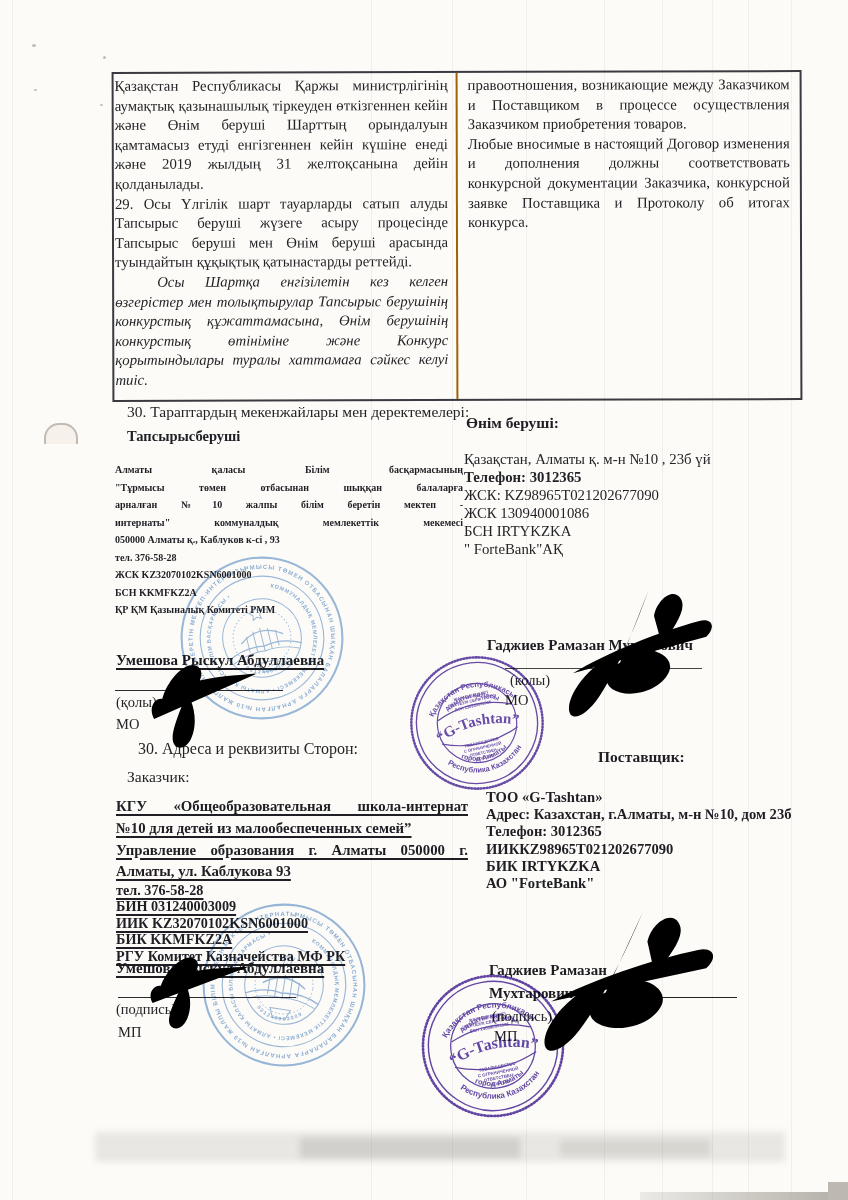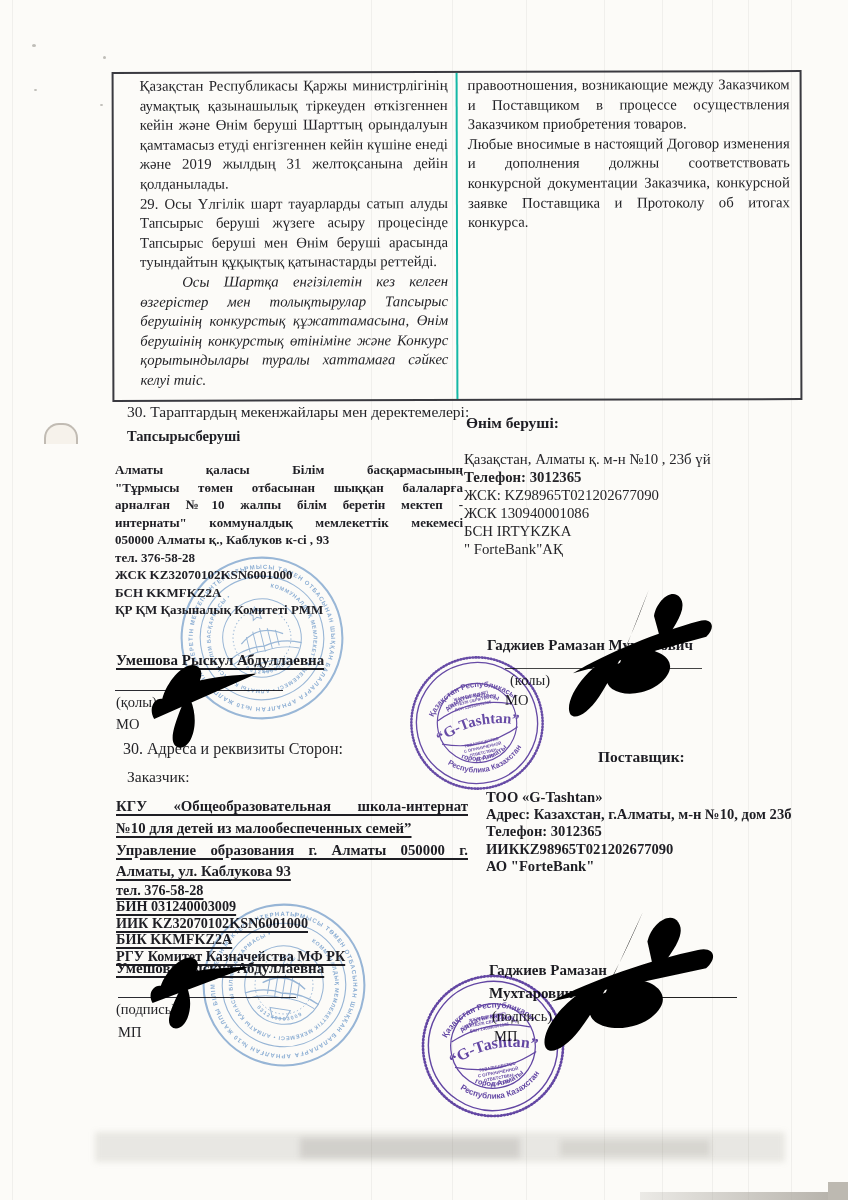--- a/index.html
+++ b/index.html
@@ -15,31 +15,31 @@
     border:2.5px solid rgba(150,143,133,.55);border-bottom:none;
     border-radius:15px 15px 0 0;background:rgba(240,234,222,.5);}
   .smudge{position:absolute;filter:blur(3px);}
   .corner-shadow{position:absolute;left:640px;top:1192px;width:208px;height:8px;
     background:linear-gradient(90deg,rgba(140,136,128,.15),#b2aea6);}
   .corner-shadow2{position:absolute;left:828px;top:1182px;width:20px;height:18px;background:#bdb9b1;}
   
   .clause-table{position:absolute;left:112px;top:71px;width:686px;height:326px;
     border:2px solid #3a3a40;transform:rotate(-0.15deg);}
   .cell{position:absolute;top:0;bottom:0;font-size:14.8px;line-height:19.6px;text-align:justify;}
-  .cell-left{left:0;width:342px;padding:3px 8px 0 26px;box-sizing:border-box;}
-  .cell-right{left:342px;right:0;border-left:2px solid #14b8a6;padding:3px 10px 0 10px;box-sizing:border-box;}
+  .cell-left{left:0;width:342px;padding:3px 8px 0 1px;box-sizing:border-box;}
+  .cell-right{left:342px;right:0;border-left:2px solid #a16207;padding:3px 10px 0 10px;box-sizing:border-box;}
   .cell p{margin:0;}
   .cell p.indent{text-indent:42px;font-style:italic;}
   
   .abs{position:absolute;}
   .b{font-weight:bold;}
   .u{text-decoration:underline;text-decoration-thickness:1.5px;text-underline-offset:3px;}
   .jl{text-align:justify;text-align-last:justify;}
   .bl{white-space:normal;}
-  .kz-cust{left:115px;top:461px;width:348px;font-size:13px;line-height:17.5px;font-weight:bold;color:#1e1e24;}
+  .kz-cust{left:115px;top:461px;width:348px;font-size:10px;line-height:17.5px;font-weight:bold;color:#1e1e24;}
   .kz-sup{left:464px;top:450px;width:332px;font-size:14.8px;line-height:18px;}
   .ru-custA{left:116px;top:796px;width:352px;font-size:14.8px;line-height:21.8px;font-weight:bold;color:#1e1e24;}
   .ru-custB{left:116px;top:882px;width:352px;font-size:14.2px;line-height:16.4px;font-weight:bold;color:#1e1e24;}
   .ru-sup{left:486px;top:789px;width:316px;font-size:14.6px;line-height:17.2px;font-weight:bold;color:#1e1e24;}
   .rule{position:absolute;height:0;border-bottom:1.6px solid #2a2a30;}
   .cap{font-size:14.5px;}
   
   .stamp,.sig{position:absolute;mix-blend-mode:multiply;pointer-events:none;}
 </style>
 </head>
@@ -107,21 +107,21 @@
     <div class="bl">ЖСК  130940001086</div>
     <div class="bl">БСН    IRTYKZKA</div>
     <div class="bl">" ForteBank"АҚ</div>
   </div>
 
   <div class="abs b" style="left:487px;top:637px;font-size:15px;color:#1c1c22">Гаджиев  Рамазан Мухтарович</div>
   <div class="rule" style="left:505px;top:668px;width:197px;border-color:#444"></div>
   <div class="abs cap" style="left:510px;top:672px">(колы)</div>
   <div class="abs cap" style="left:505px;top:692px">МО</div>
 
-  <div class="abs" style="left:123px;top:740px;font-size:16px">30. Адреса и реквизиты Сторон:</div>
+  <div class="abs" style="left:138px;top:740px;font-size:16px">30. Адреса и реквизиты Сторон:</div>
   <div class="abs" style="left:127px;top:768px;font-size:15.5px">Заказчик:</div>
   <div class="abs b" style="left:598px;top:748px;font-size:15.5px;color:#1e1e24">Поставщик:</div>
 
   <div class="abs ru-custA">
     <div class="bl jl u">КГУ   «Общеобразовательная   школа-интернат</div>
     <div class="bl u">№10 для детей из малообеспеченных семей”</div>
     <div class="bl jl u">Управление  образования  г.  Алматы  050000  г.</div>
     <div class="bl u">Алматы, ул. Каблукова 93</div>
   </div>
   <div class="abs ru-custB">
@@ -135,20 +135,21 @@
   <div class="abs b u" style="left:116px;top:960px;font-size:15px;color:#1c1c22">Умешова Рыскул Абдуллаевна</div>
   <div class="rule" style="left:118px;top:997px;width:178px"></div>
   <div class="abs cap" style="left:116px;top:1001px">(подпись)</div>
   <div class="abs cap" style="left:118px;top:1024px">МП</div>
 
   <div class="abs ru-sup">
     <div class="bl">ТОО «G-Tashtan»</div>
     <div class="bl">Адрес: Казахстан, г.Алматы, м-н №10, дом 23б</div>
     <div class="bl">Телефон: 3012365</div>
     <div class="bl">ИИККZ98965T021202677090</div>
+    <div class="bl">БИК IRTYKZKA</div>
     <div class="bl">АО "ForteBank"</div>
   </div>
 
   <div class="abs b" style="left:489px;top:962px;font-size:15px;color:#1c1c22">Гаджиев  Рамазан</div>
   <div class="abs b" style="left:489px;top:985px;font-size:15px;color:#1c1c22">Мухтарович</div>
   <div class="rule" style="left:580px;top:997px;width:157px;border-color:#222"></div>
   <div class="abs cap" style="left:492px;top:1008px">(подпись)</div>
   <div class="abs cap" style="left:494px;top:1028px">МП</div>
 
   <svg width="0" height="0" style="position:absolute" aria-hidden="true">

